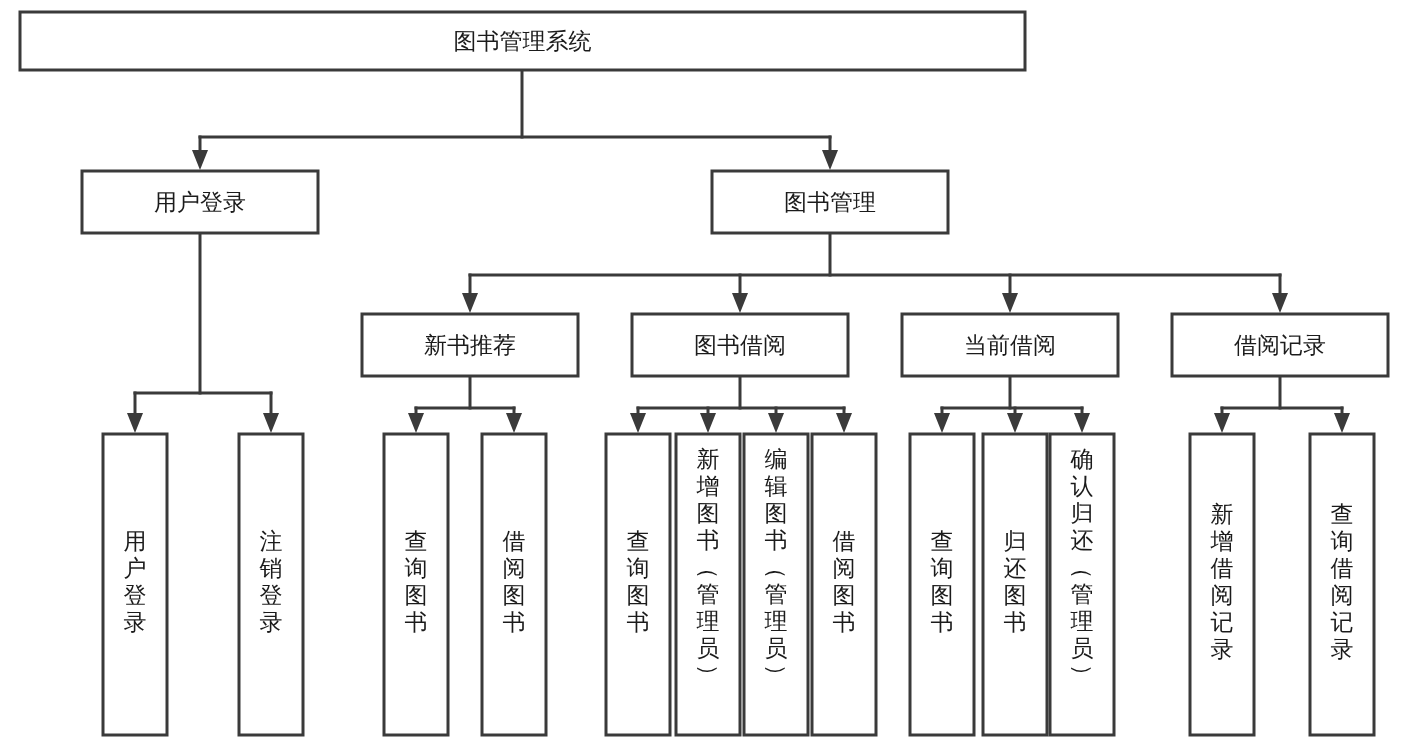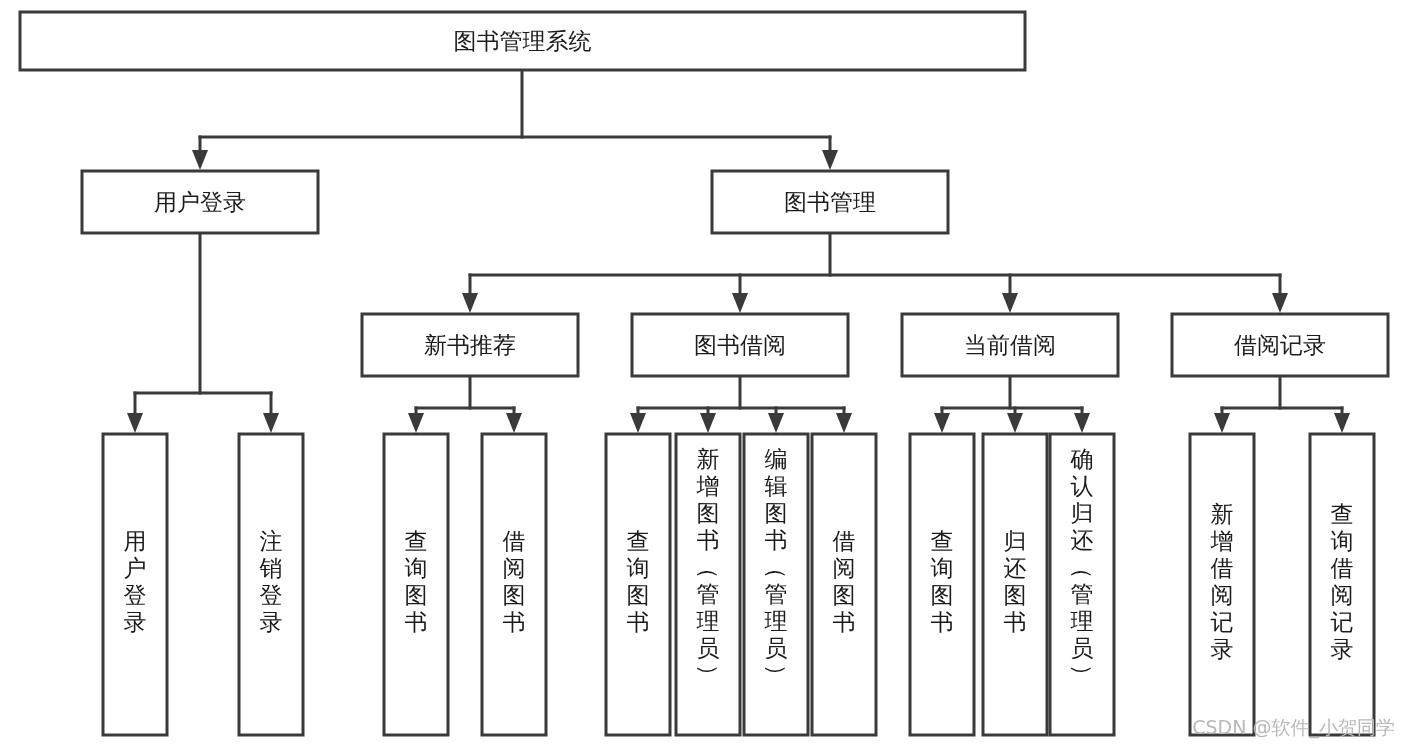--- a/index.html
+++ b/index.html
@@ -282,14 +282,13 @@
             <text x="1342" y="522.36" class="leaf-label">查</text>
             <text x="1342" y="549.36" class="leaf-label">询</text>
             <text x="1342" y="576.36" class="leaf-label">借</text>
             <text x="1342" y="603.36" class="leaf-label">阅</text>
             <text x="1342" y="630.36" class="leaf-label">记</text>
             <text x="1342" y="657.36" class="leaf-label">录</text>
           </g>
         </g>
       </g>
   </svg>
-  <div class="watermark">CSDN @软件_小贺同学</div>
 </div>
 
 </body></html>

